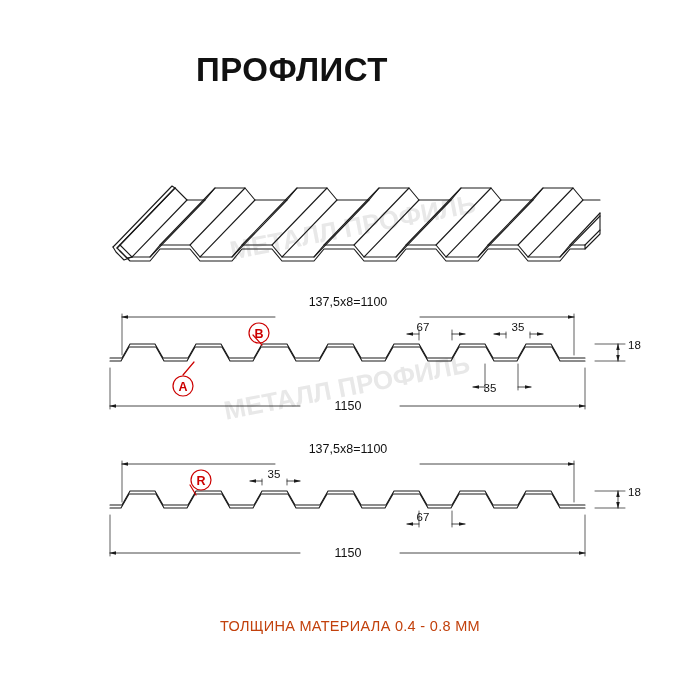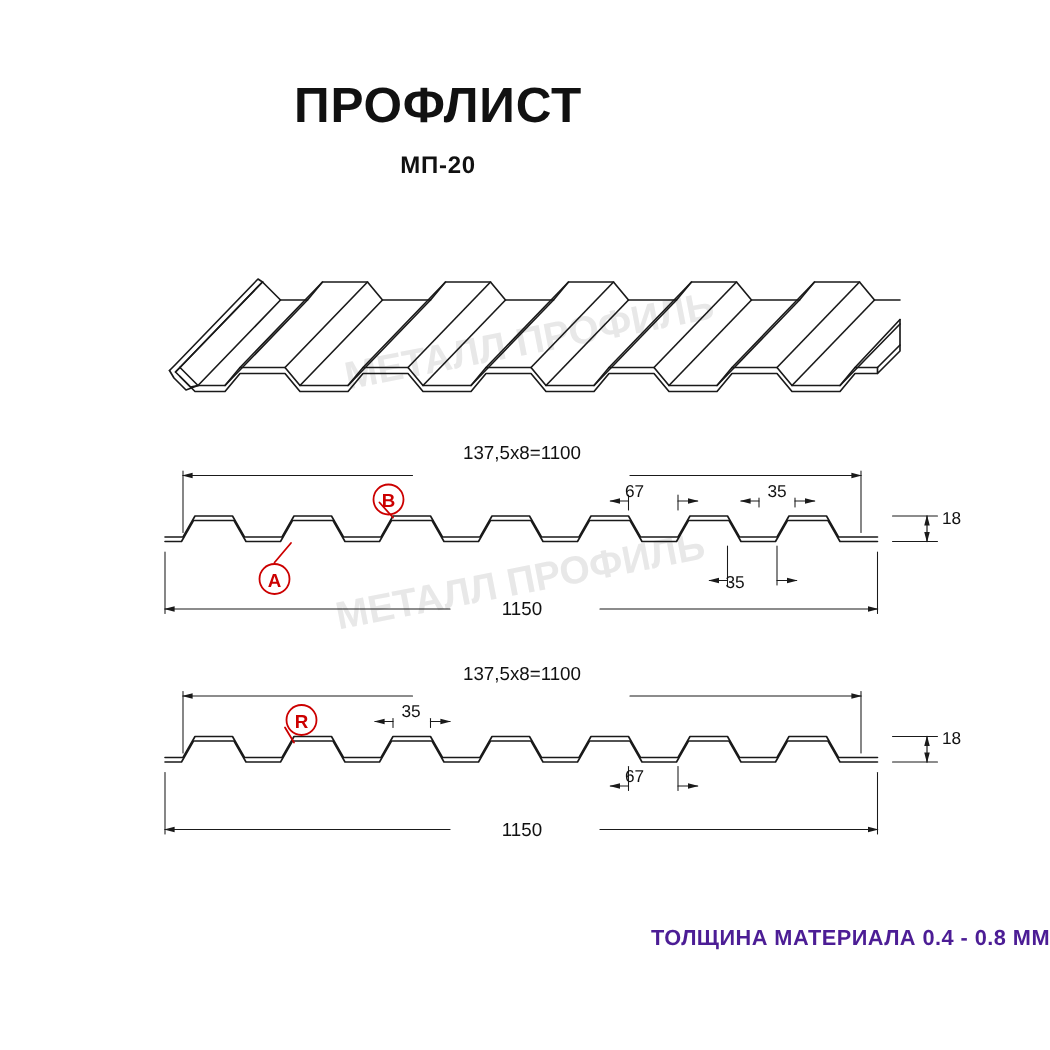--- a/index.html
+++ b/index.html
@@ -39,25 +39,25 @@
     font-weight: bold;
     color: #111111;
     margin-top: 14px;
     letter-spacing: 0.5px;
   }
   .footer-note {
     position: absolute;
     left: 0;
     top: 618px;
     width: 700px;
-    text-align: right;
+    text-align: center;
     font-size: 14.5px;
-    font-weight: bold;
+    font-weight: normal;
     letter-spacing: 0.3px;
-    color: #4c1d95;
+    color: #c2410c;
   }
   .drawing {
     position: absolute;
     left: 0;
     top: 0;
     width: 700px;
     height: 700px;
   }
   svg { display: block; }
   .wm {
@@ -72,21 +72,20 @@
 </head>
 <body>
 
 <div class="page">
 
   <div class="wm" style="left:228px; top:212px; font-size:26px; transform:rotate(-11deg);">МЕТАЛЛ ПРОФИЛЬ</div>
   <div class="wm" style="left:222px; top:372px; font-size:26px; transform:rotate(-11deg);">МЕТАЛЛ ПРОФИЛЬ</div>
 
   <div class="title-block">
     <div class="title">ПРОФЛИСТ</div>
-    <div class="subtitle">МП-20</div>
   </div>
 
   <svg class="drawing" width="700" height="700" viewBox="0 0 700 700" xmlns="http://www.w3.org/2000/svg">
     <defs>
       <marker id="arrL" markerWidth="9" markerHeight="7" refX="8" refY="3.5" orient="auto">
         <path d="M9,3.5 L0,1.2 L0,5.8 Z" fill="#1a1a1a"></path>
       </marker>
       <marker id="arrR" markerWidth="9" markerHeight="7" refX="1" refY="3.5" orient="auto">
         <path d="M0,3.5 L9,1.2 L9,5.8 Z" fill="#1a1a1a"></path>
       </marker>

